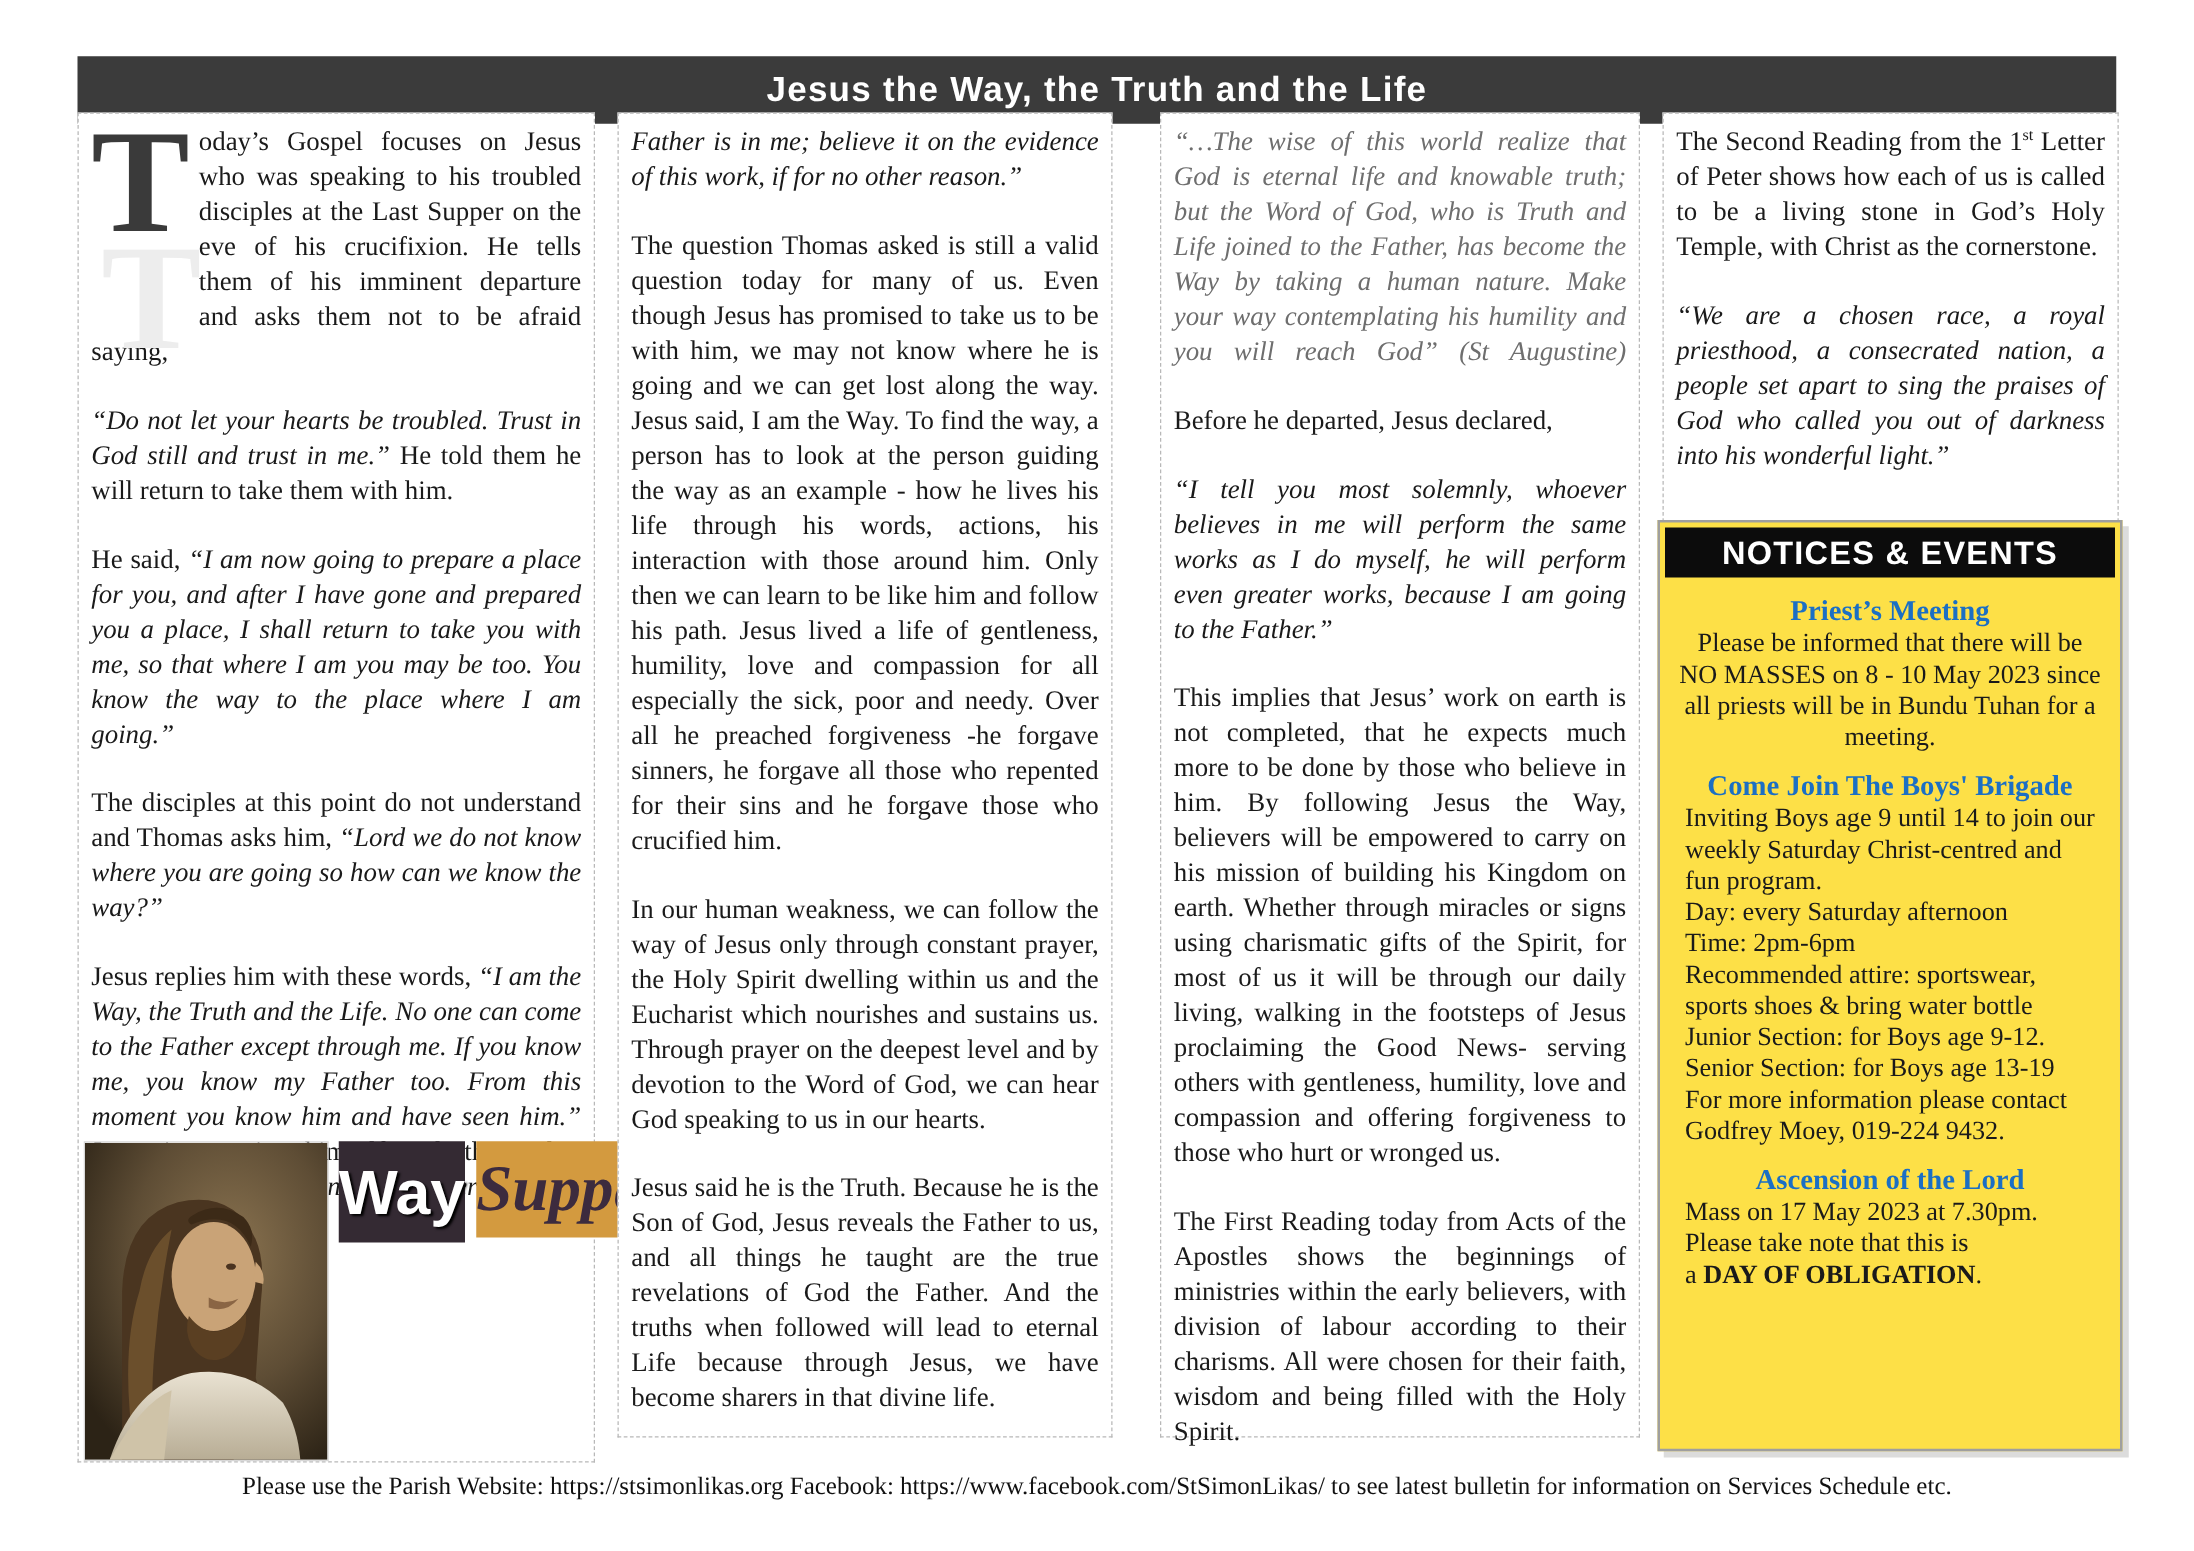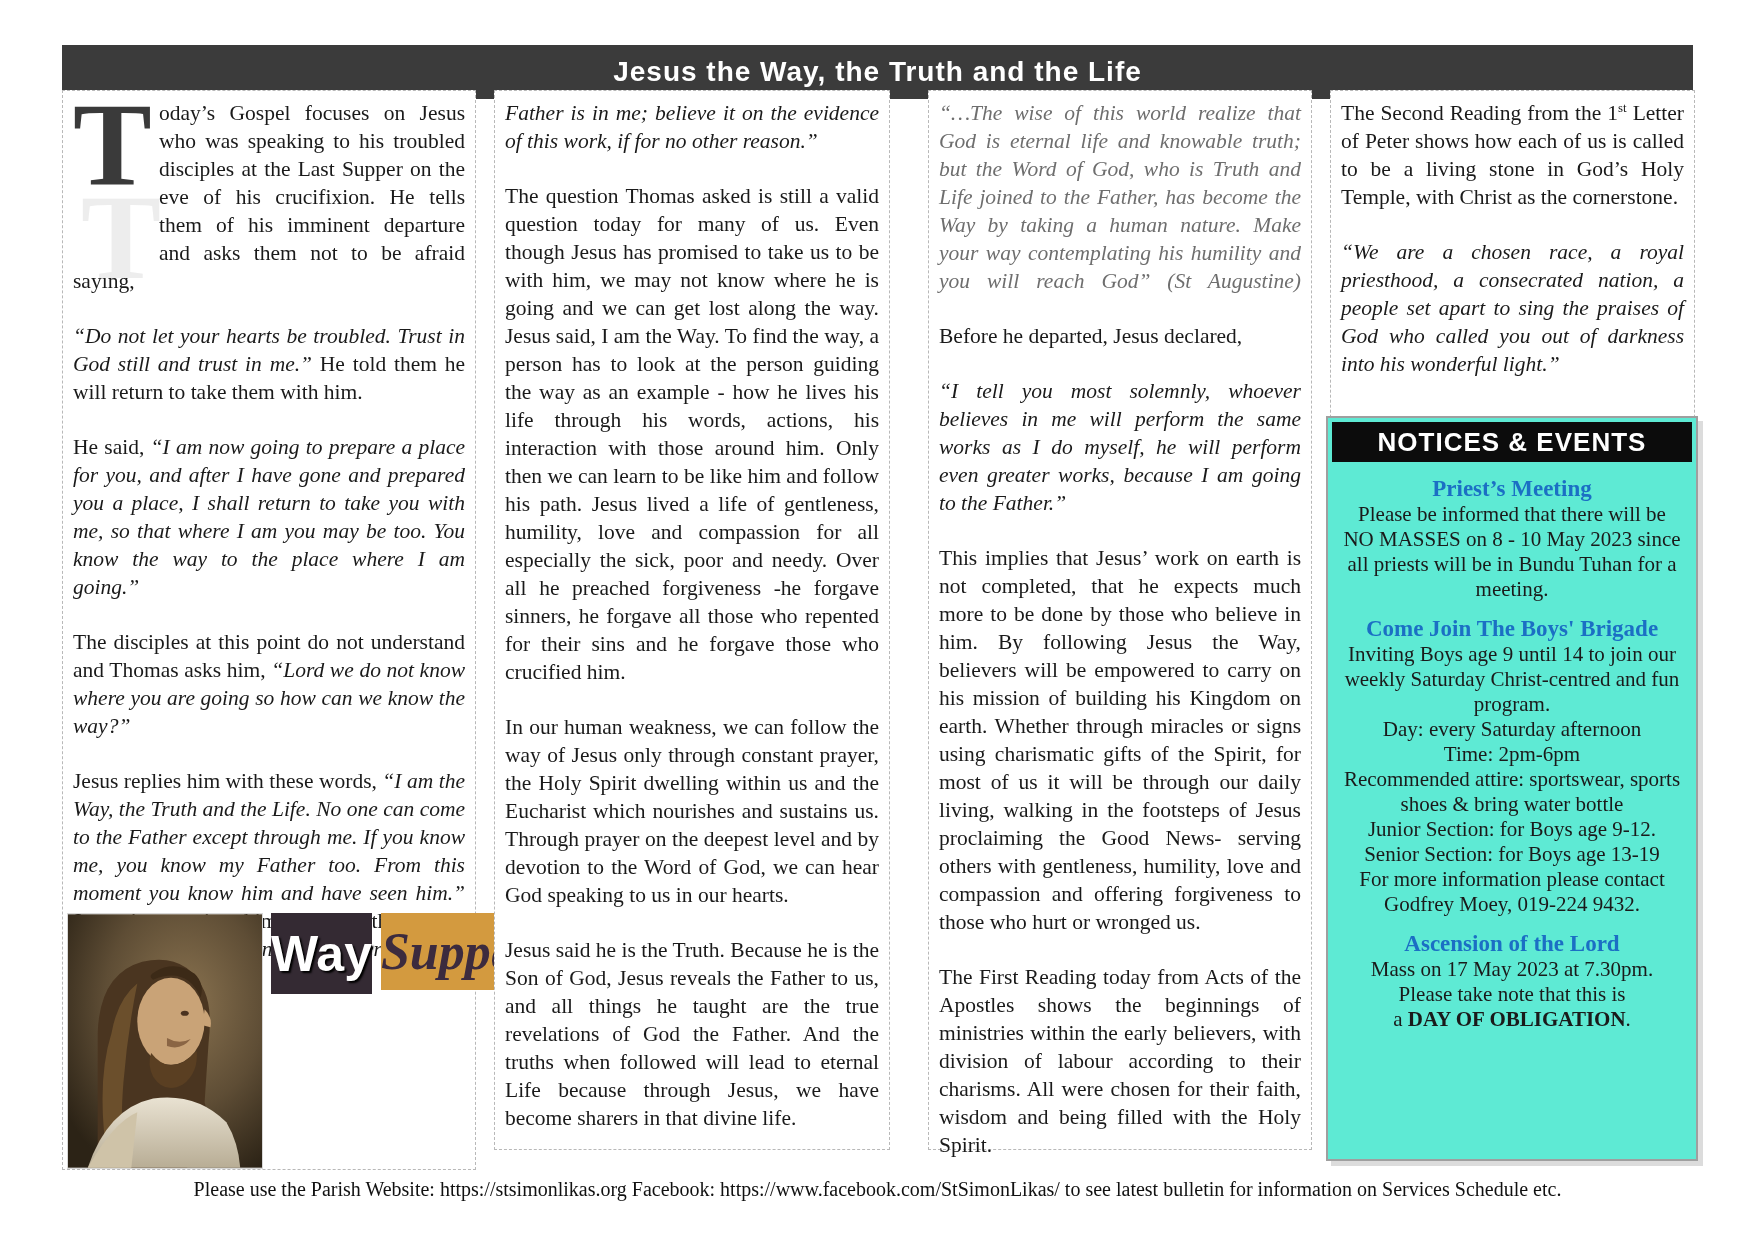--- a/index.html
+++ b/index.html
@@ -51,33 +51,33 @@
   }
   .life-box{
     height:82px;background:#30242f;color:#f97316;
     font-family:Liberation Sans, sans-serif;font-weight:bold;font-size:54px;letter-spacing:6px;
     text-shadow:2px 2px 0 #6a5a68;
   }
   sup{font-size:60%;vertical-align:super;line-height:0;}
   
   .notices-box{
     position:absolute;left:-5px;top:325px;width:372px;height:745px;
-    border:2px solid #9f9f9f;background:#5eead4;box-sizing:border-box;
+    border:2px solid #9f9f9f;background:#fde047;box-sizing:border-box;
     box-shadow:5px 5px 0 #dcdcdc;text-align:center;
   }
   .notices-title{
     margin:4px;height:40px;background:#0c0c0c;color:#ffffff;
     display:flex;align-items:center;justify-content:center;
     font-family:"Liberation Sans",sans-serif;font-weight:bold;font-size:26px;letter-spacing:1px;
   }
   .notice-heading{
     color:#1b6fc4;font-weight:bold;font-size:23px;line-height:26px;margin-top:14px;
   }
   .notice-body{font-size:21px;line-height:25px;padding:0 14px;text-align:center;}
-  .notice-line{font-size:21px;line-height:25px;padding:0 10px;text-align:center;}
+  .notice-line{font-size:21px;line-height:25px;padding:0 20px;text-align:left;}
   .bold{font-weight:bold;}
   .footer{
     position:absolute;left:0;top:1178px;width:1755px;text-align:center;
     font-weight:normal;font-size:20px;font-family:"Liberation Serif",serif;color:#111;
   }
 </style>
 </head>
 <body>
 
 <div class="masthead">

